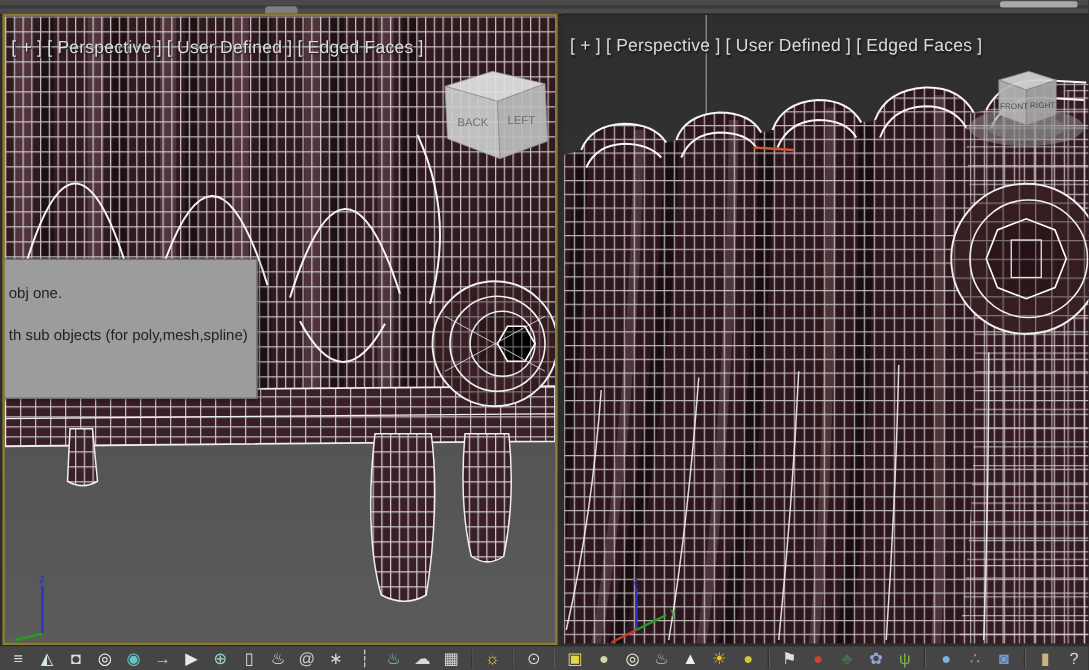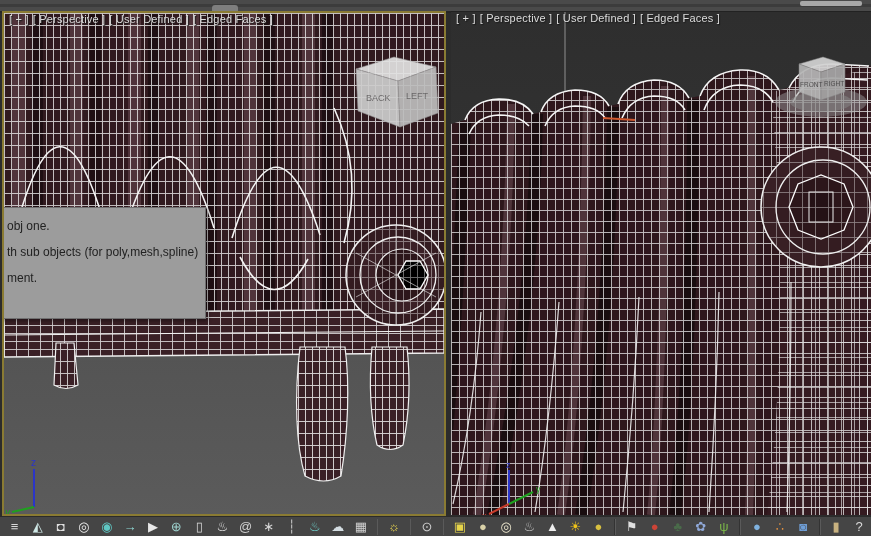--- a/index.html
+++ b/index.html
@@ -11,29 +11,29 @@
   .strip-band{position:absolute;left:0;top:4px;width:871px;height:3px;background:#3c3c3c;}
   .strip-bar{position:absolute;left:800px;top:1px;width:62px;height:5px;background:#a8a8a8;border-radius:2px;}
   .strip-blob{position:absolute;left:212px;top:5px;width:26px;height:6px;background:#7e7e7e;border-radius:3px 3px 0 0;}
 
   
   .vp{position:absolute;top:11px;overflow:hidden;}
   .vp-left{left:2px;width:440px;height:501px;border:2px solid #8a7b33;background:#4c4c4c;}
   .vp-right{left:451px;width:420px;height:503px;border-top:1px solid #222;background:#333;}
   .vp svg{position:absolute;left:0;top:0;}
 
-  .vp-label{position:absolute;left:5px;top:0;font-size:11px;color:#dcdcdc;
+  .vp-label{position:absolute;left:5px;top:16px;font-size:14px;color:#dcdcdc;
     text-shadow:1px 1px 1px #1a1a1a;white-space:nowrap;letter-spacing:.2px;}
   .vp-label span{margin-right:4px;cursor:pointer;}
 
   
   .tooltip{position:absolute;left:-6px;top:194px;width:192px;height:101px;background:#9c9c9c;
     border:1px solid #6f6f6f;box-shadow:2px 2px 4px rgba(0,0,0,.4);color:#222;
     font-size:12px;padding:9px 6px 0 8px;}
-  .tooltip div{height:26px;line-height:18px;white-space:nowrap;overflow:hidden;}
+  .tooltip div{height:26px;line-height:18px;white-space:nowrap;overflow:hidden;margin-top:8px;}
 
   
   .toolbar{position:absolute;left:0;top:516px;width:871px;height:20px;background:#454545;
     border-top:1px solid #2b2b2b;display:flex;align-items:center;padding-left:3px;box-sizing:border-box;}
   .ticon{display:inline-block;width:20px;height:18px;margin:0 2px;text-align:center;
     font-size:13px;line-height:18px;cursor:pointer;border-radius:2px;}
   .tsep{display:inline-block;width:2px;height:16px;margin:0 4px;
     background:linear-gradient(to right,#333 50%,#5a5a5a 50%);}
 </style>
 </head>
@@ -139,21 +139,20 @@
       </g>
     </svg>
 
     <div class="vp-label">
       <span>[ + ]</span><span>[ Perspective ]</span><span>[ User Defined ]</span><span>[ Edged Faces ]</span>
     </div>
 
     <div class="tooltip">
       <div>obj one.</div>
       <div>th sub objects (for poly,mesh,spline).</div>
-      <div>ment.</div>
     </div>
   </div>
 
   <div class="vp vp-right">
     <svg width="420" height="503" viewBox="0 0 420 503">
       <defs>
         <linearGradient id="bgR" x1="0" y1="0" x2="0" y2="1">
           <stop offset="0" stop-color="#2e2e2e"></stop>
             <stop offset="1" stop-color="#3a3a3a"></stop>
         </linearGradient>

